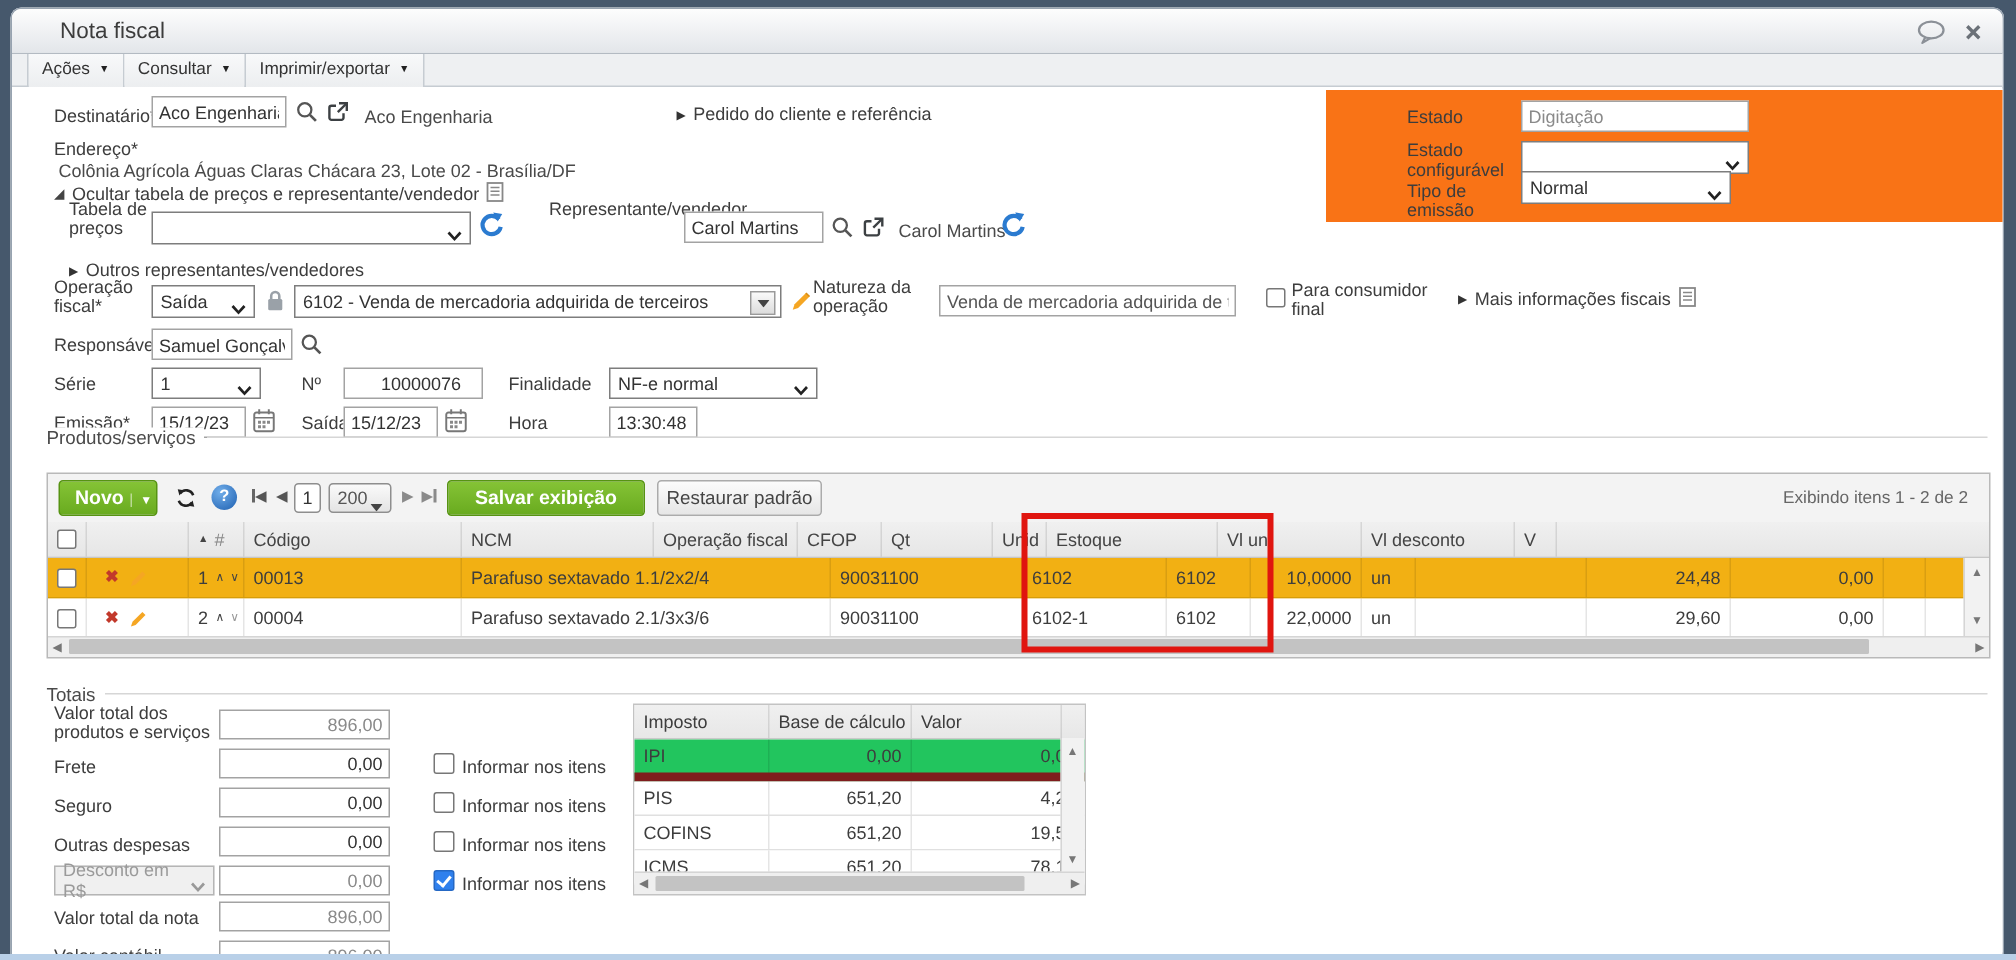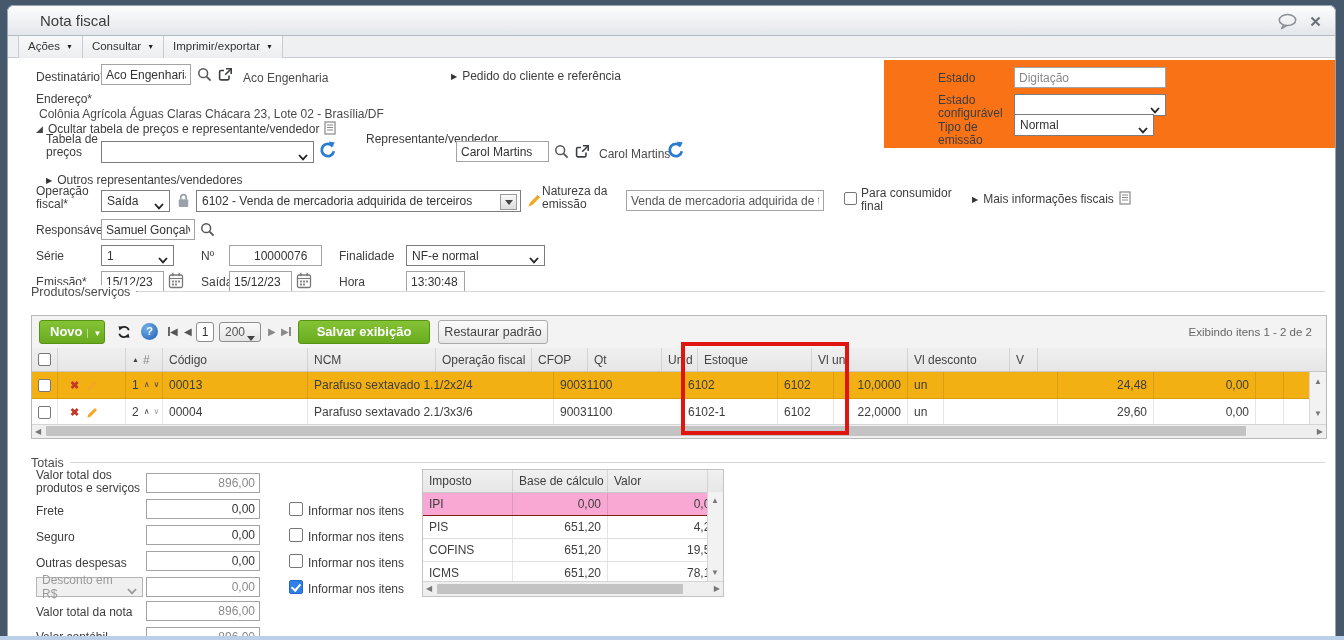--- a/index.html
+++ b/index.html
@@ -58,21 +58,21 @@
   .hscroll{position:absolute;left:0;right:0;bottom:0;height:13px;background:#efefef;border-top:1px solid #d5d5d5}
   .hthumb{position:absolute;top:1px;height:10px;background:#c3c3c3;border-radius:1px}
   .sarrow{position:absolute;font-size:8px;color:#777;line-height:8px;cursor:pointer}
   .red-box{position:absolute;left:673px;top:283px;width:160px;height:85px;border:4px solid #e0150f;z-index:30;pointer-events:none}
   .del-x{color:#c2392b;font-size:11px;font-weight:bold;line-height:11px}
   .rowchev{font-size:8px;line-height:8px}
   
   .tax-panel{position:absolute;left:414px;top:410px;width:302px;height:128px;border:1px solid #c3c3c3;box-sizing:border-box;background:#fff}
   .tax-head{display:flex;height:22px;background:linear-gradient(#f0f0f0,#e7e7e7);border-bottom:1px solid #c9c9c9}
   .tax-row{display:flex;height:22px;border-bottom:1px solid #e0e0e0;background:#fff}
-  .tax-row.hl{background:#f9a8d4;border-bottom:1px solid #7f1d1d}
+  .tax-row.hl{background:#22c55e;border-bottom:6px solid #7f1d1d}
   .tc{box-sizing:border-box;padding:0 6px;font-size:12px;color:#3d3d3d;display:flex;align-items:center;border-right:1px solid rgba(0,0,0,0.10);white-space:nowrap}
   .t0{width:90px}.t1{width:95px;justify-content:flex-end}.t2{flex:1;justify-content:flex-end;border-right:none}
   .tax-vscroll{position:absolute;right:0;top:22px;width:15px;bottom:14px;background:#f2f2f2;border-left:1px solid #d5d5d5}
   .tax-hscroll{position:absolute;left:0;right:0;bottom:0;height:14px;background:#efefef;border-top:1px solid #d5d5d5}
   .notetag{display:inline-block;vertical-align:-2px;margin-left:5px;line-height:0}
 </style>
 </head>
 <body>
 
 <div class="window">
@@ -188,21 +188,21 @@
         <span class="chev" style="right:3px;top:3px;width:15px;height:14px;background:linear-gradient(#fafafa,#dcdcdc);border:1px solid #9a9a9a;display:flex;align-items:center;justify-content:center">
           <svg width="8" height="5" viewBox="0 0 8 5">
             <polygon points="0,0 8,0 4,5" fill="#444"></polygon>
           </svg>
         </span>
       </div>
     <span class="icon-btn" style="left:519px;top:134px"><svg width="15" height="15" viewBox="0 0 15 15">
           <path d="M1.5 13.5l1.2-3.6 7.6-7.6 2.4 2.4-7.6 7.6z" fill="#f5a623"></path>
           <path d="M10.3 2.3l2.4 2.4" stroke="#d88d15" stroke-width="1"></path>
         </svg></span>
-    <div class="lbl" style="left:534px;top:126px;width:78px">Natureza da emissão</div>
+    <div class="lbl" style="left:534px;top:126px;width:78px">Natureza da operação</div>
     <input class="inp" style="left: 618px; top: 131px; width: 198px; color: rgb(85, 85, 85);" value="Venda de mercadoria adquirida de t">
     <div class="cb" style="left:836px;top:133px"></div>
     <div class="lbl" style="left:853px;top:128px;width:92px">Para consumidor final</div>
     <div class="toggle" style="left:964px;top:132px"><span class="tri-r">▶</span><span>Mais informações fiscais</span><span class="notetag"><svg width="12" height="14" viewBox="0 0 12 14">
             <rect x="1" y="1" width="10" height="12" fill="#fff" stroke="#888" stroke-width="1.2"></rect>
             <line x1="3" y1="4" x2="9" y2="4" stroke="#888"></line>
             <line x1="3" y1="6.5" x2="9" y2="6.5" stroke="#888"></line>
             <line x1="3" y1="9" x2="9" y2="9" stroke="#888"></line>
           </svg></span></div>
 

